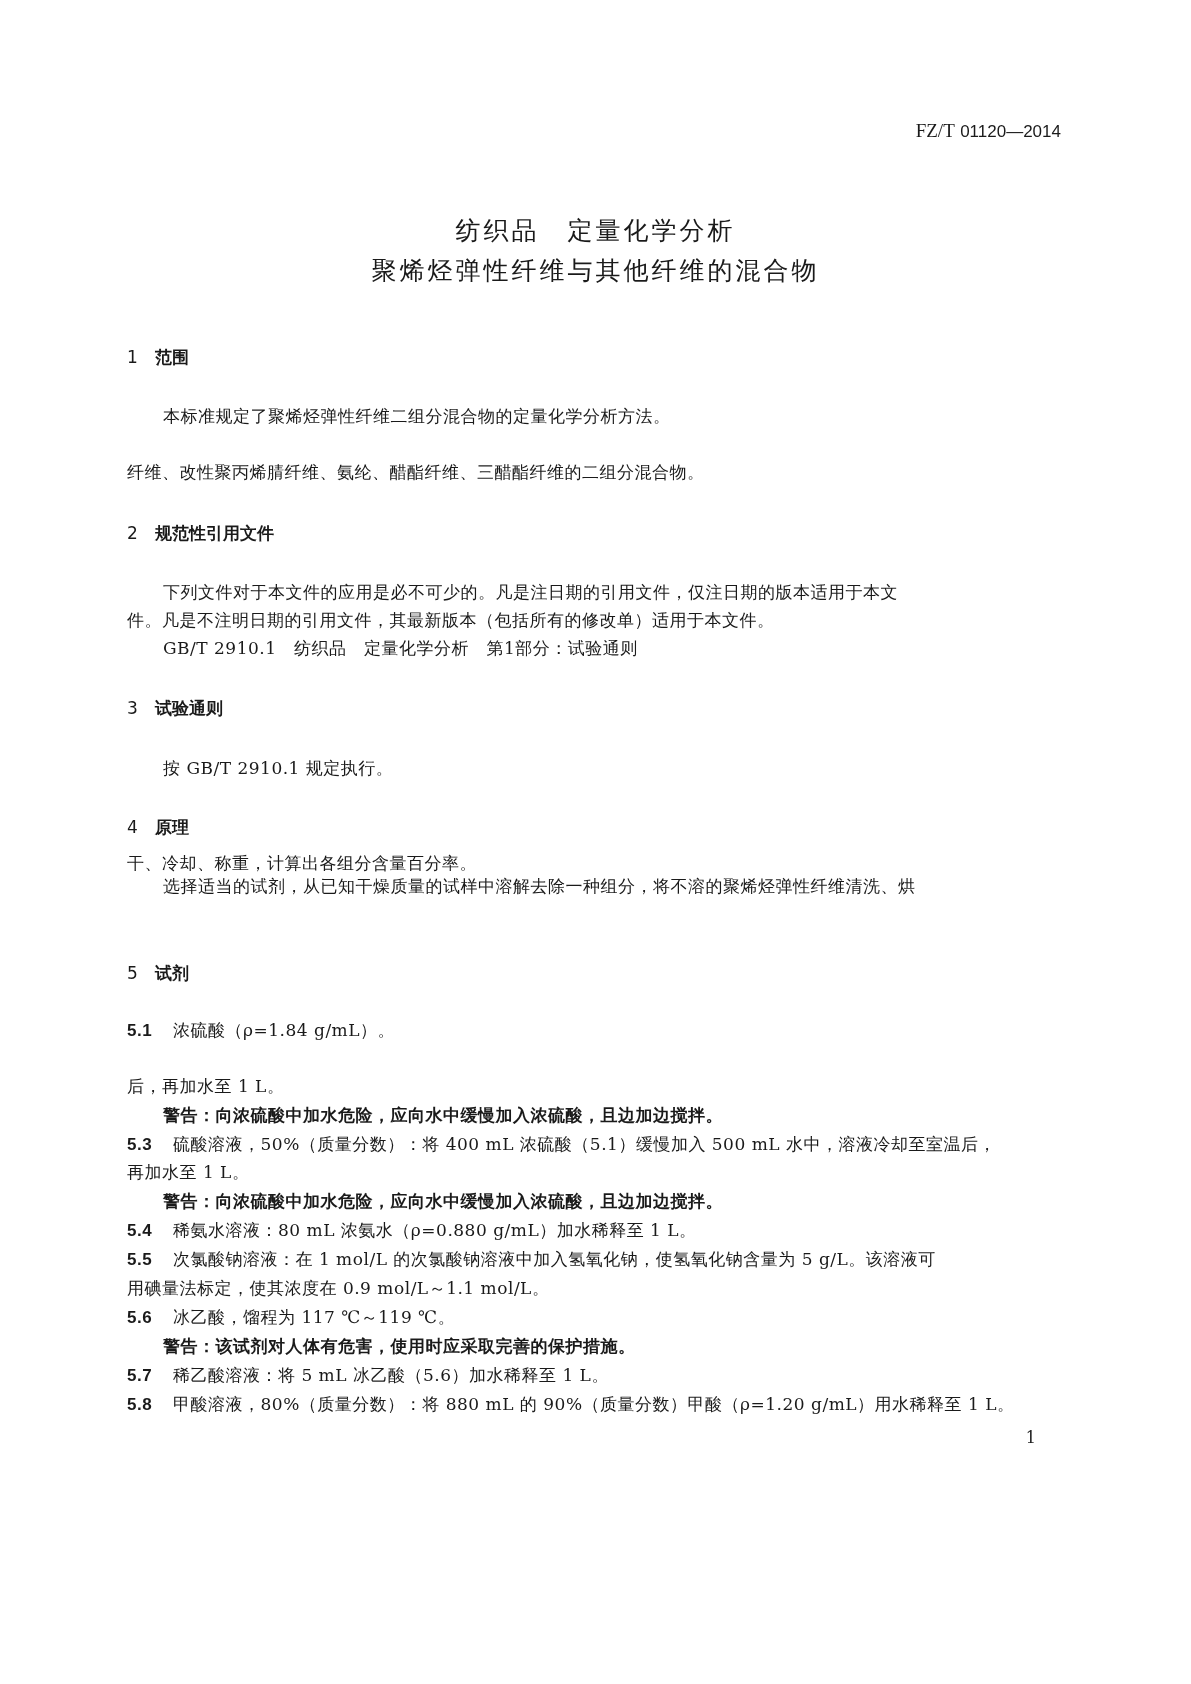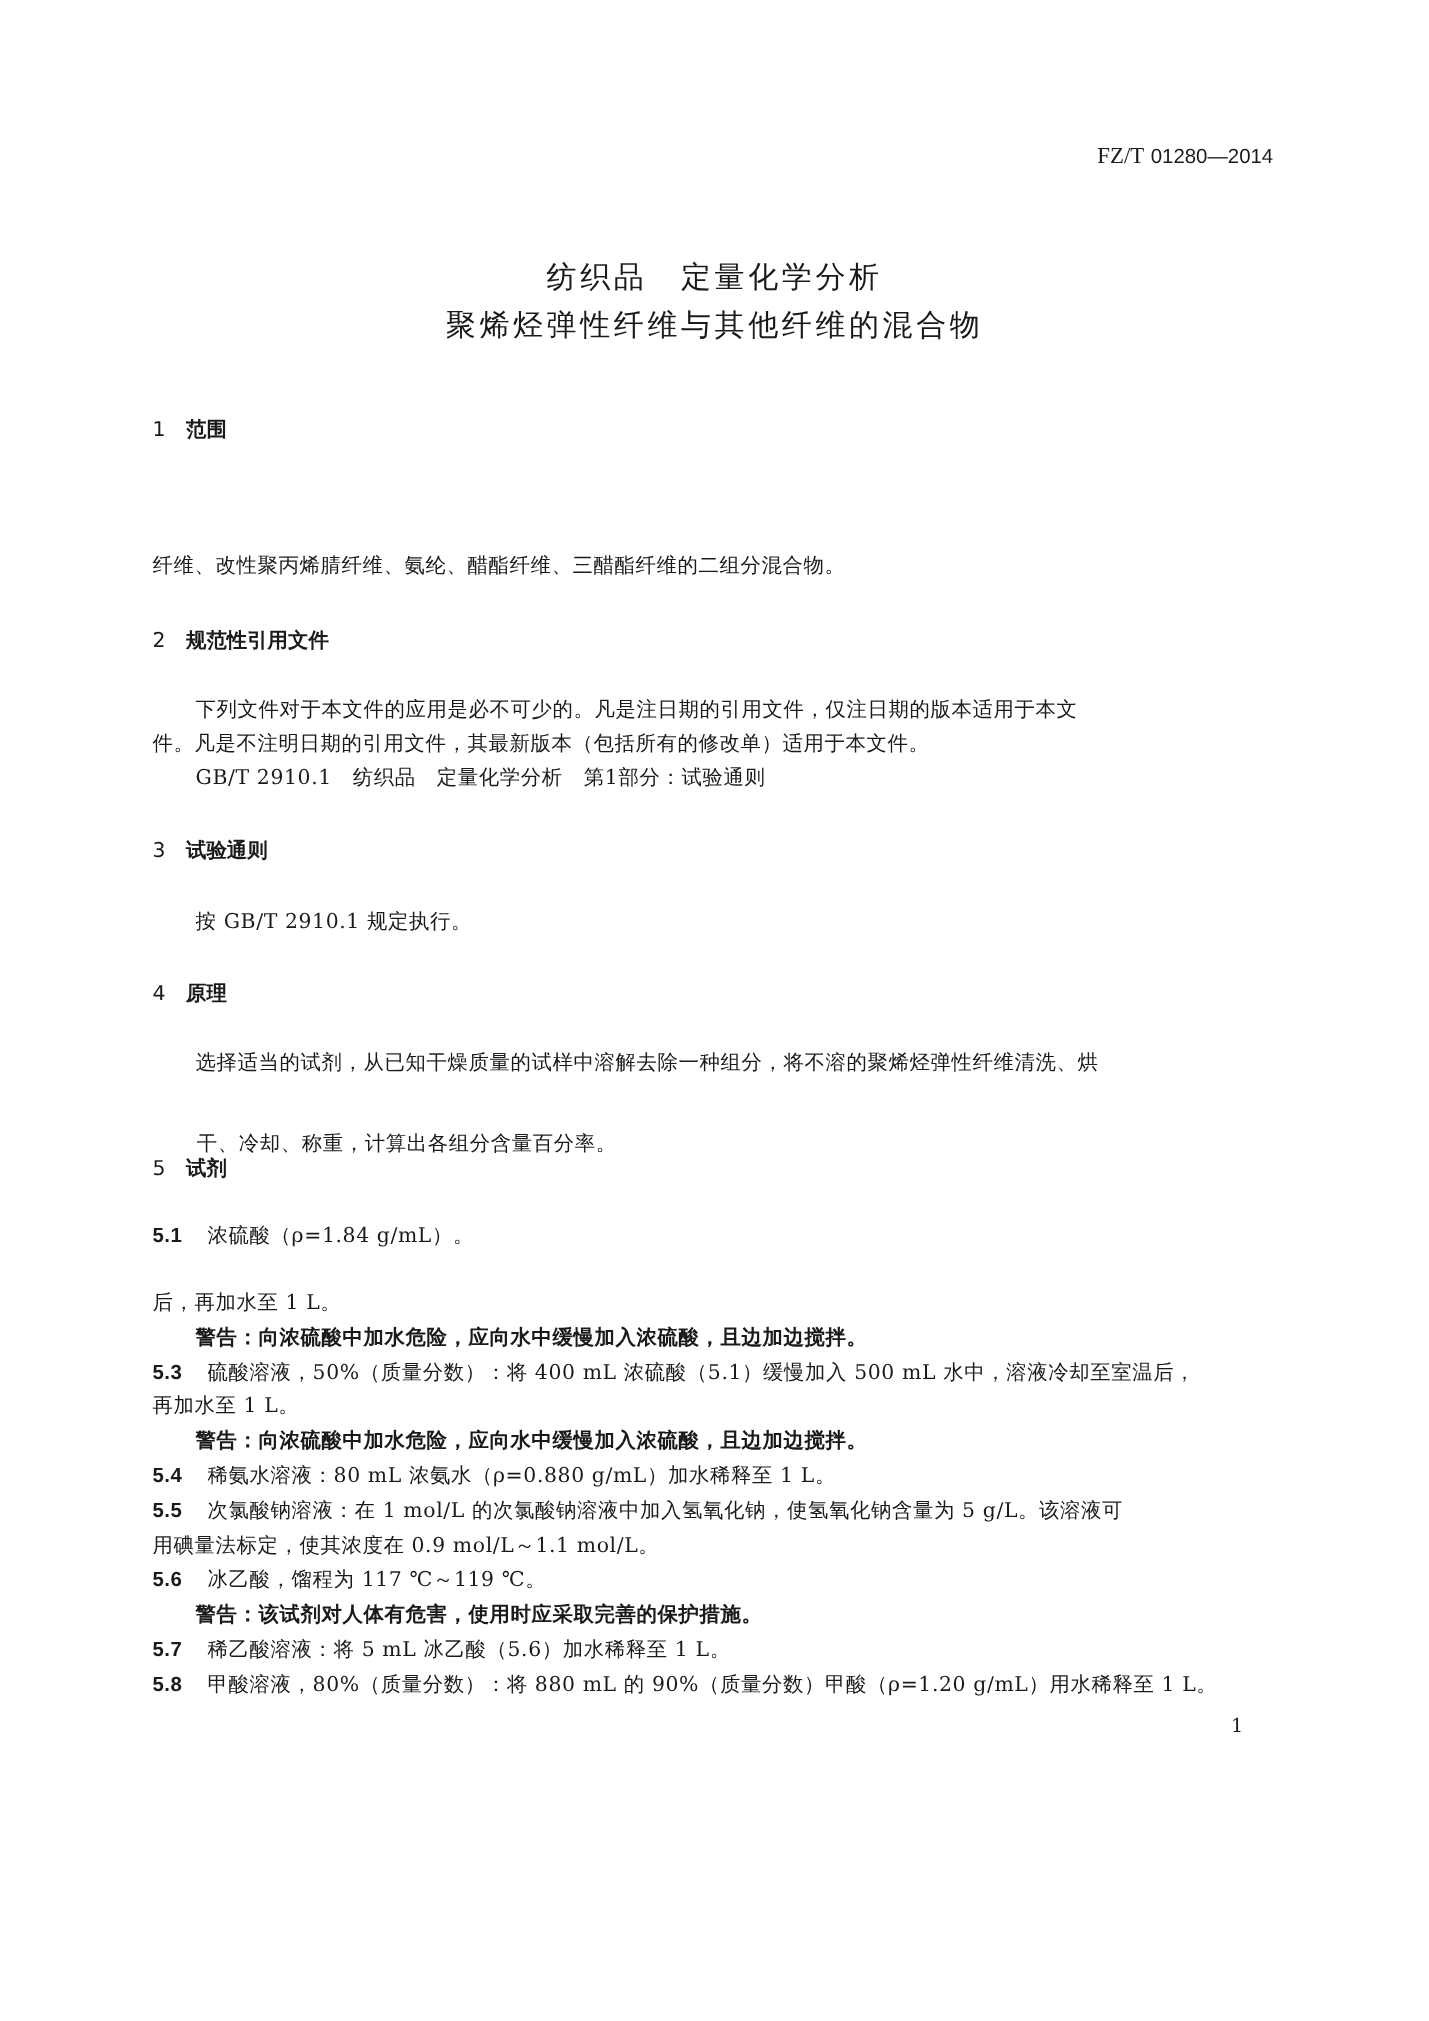--- a/index.html
+++ b/index.html
@@ -18,48 +18,49 @@
     .warn { font-family: "DejaVu Sans", sans-serif; font-weight: bold; font-size: 17px; }
     .pageno { position: absolute; right: 155px; top: 1500px; font-size: 16px; }
   </style>
 </head>
 <body>
 
 <div class="page">
 
   <div class="std-code">
     <span class="prefix">FZ/T</span>
-    <span class="num">01280—2014</span>
+    <span class="num">01120—2014</span>
   </div>
 
   <div class="title" style="top:254px;">聚烯烃弹性纤维与其他纤维的混合物</div>
   <div class="title" style="top:214px;">纺织品　定量化学分析</div>
 
   <div class="heading" style="top:346px;">
     <span class="hnum">1</span><span>范围</span>
   </div>
+  <div class="line" style="left:163px; top:405px;">本标准规定了聚烯烃弹性纤维二组分混合物的定量化学分析方法。</div>
   <div class="line" style="left:127px; top:461px;">纤维、改性聚丙烯腈纤维、氨纶、醋酯纤维、三醋酯纤维的二组分混合物。</div>
 
   <div class="heading" style="top:522px;">
     <span class="hnum">2</span><span>规范性引用文件</span>
   </div>
   <div class="line" style="left:163px; top:581px;">下列文件对于本文件的应用是必不可少的。凡是注日期的引用文件，仅注日期的版本适用于本文</div>
   <div class="line" style="left:127px; top:609px;">件。凡是不注明日期的引用文件，其最新版本（包括所有的修改单）适用于本文件。</div>
   <div class="line" style="left:163px; top:637px;">GB/T 2910.1　纺织品　定量化学分析　第1部分：试验通则</div>
 
   <div class="heading" style="top:697px;">
     <span class="hnum">3</span><span>试验通则</span>
   </div>
   <div class="line" style="left:163px; top:757px;">按 GB/T 2910.1 规定执行。</div>
 
   <div class="heading" style="top:816px;">
     <span class="hnum">4</span><span>原理</span>
   </div>
   <div class="line" style="left:163px; top:875px;">选择适当的试剂，从已知干燥质量的试样中溶解去除一种组分，将不溶的聚烯烃弹性纤维清洗、烘</div>
-  <div class="line" style="left:127px; top:942px;margin-left:37px;">干、冷却、称重，计算出各组分含量百分率。</div>
+  <div class="line" style="left:127px; top:852px;">干、冷却、称重，计算出各组分含量百分率。</div>
 
   <div class="heading" style="top:962px;">
     <span class="hnum">5</span><span>试剂</span>
   </div>
 
   <div class="line" style="left:127px; top:1019px;">
     <span class="clause-num">5.1</span><span>浓硫酸（ρ=1.84 g/mL）。</span>
   </div>
 
   <div class="line" style="left:127px; top:1075px;">后，再加水至 1 L。</div>

